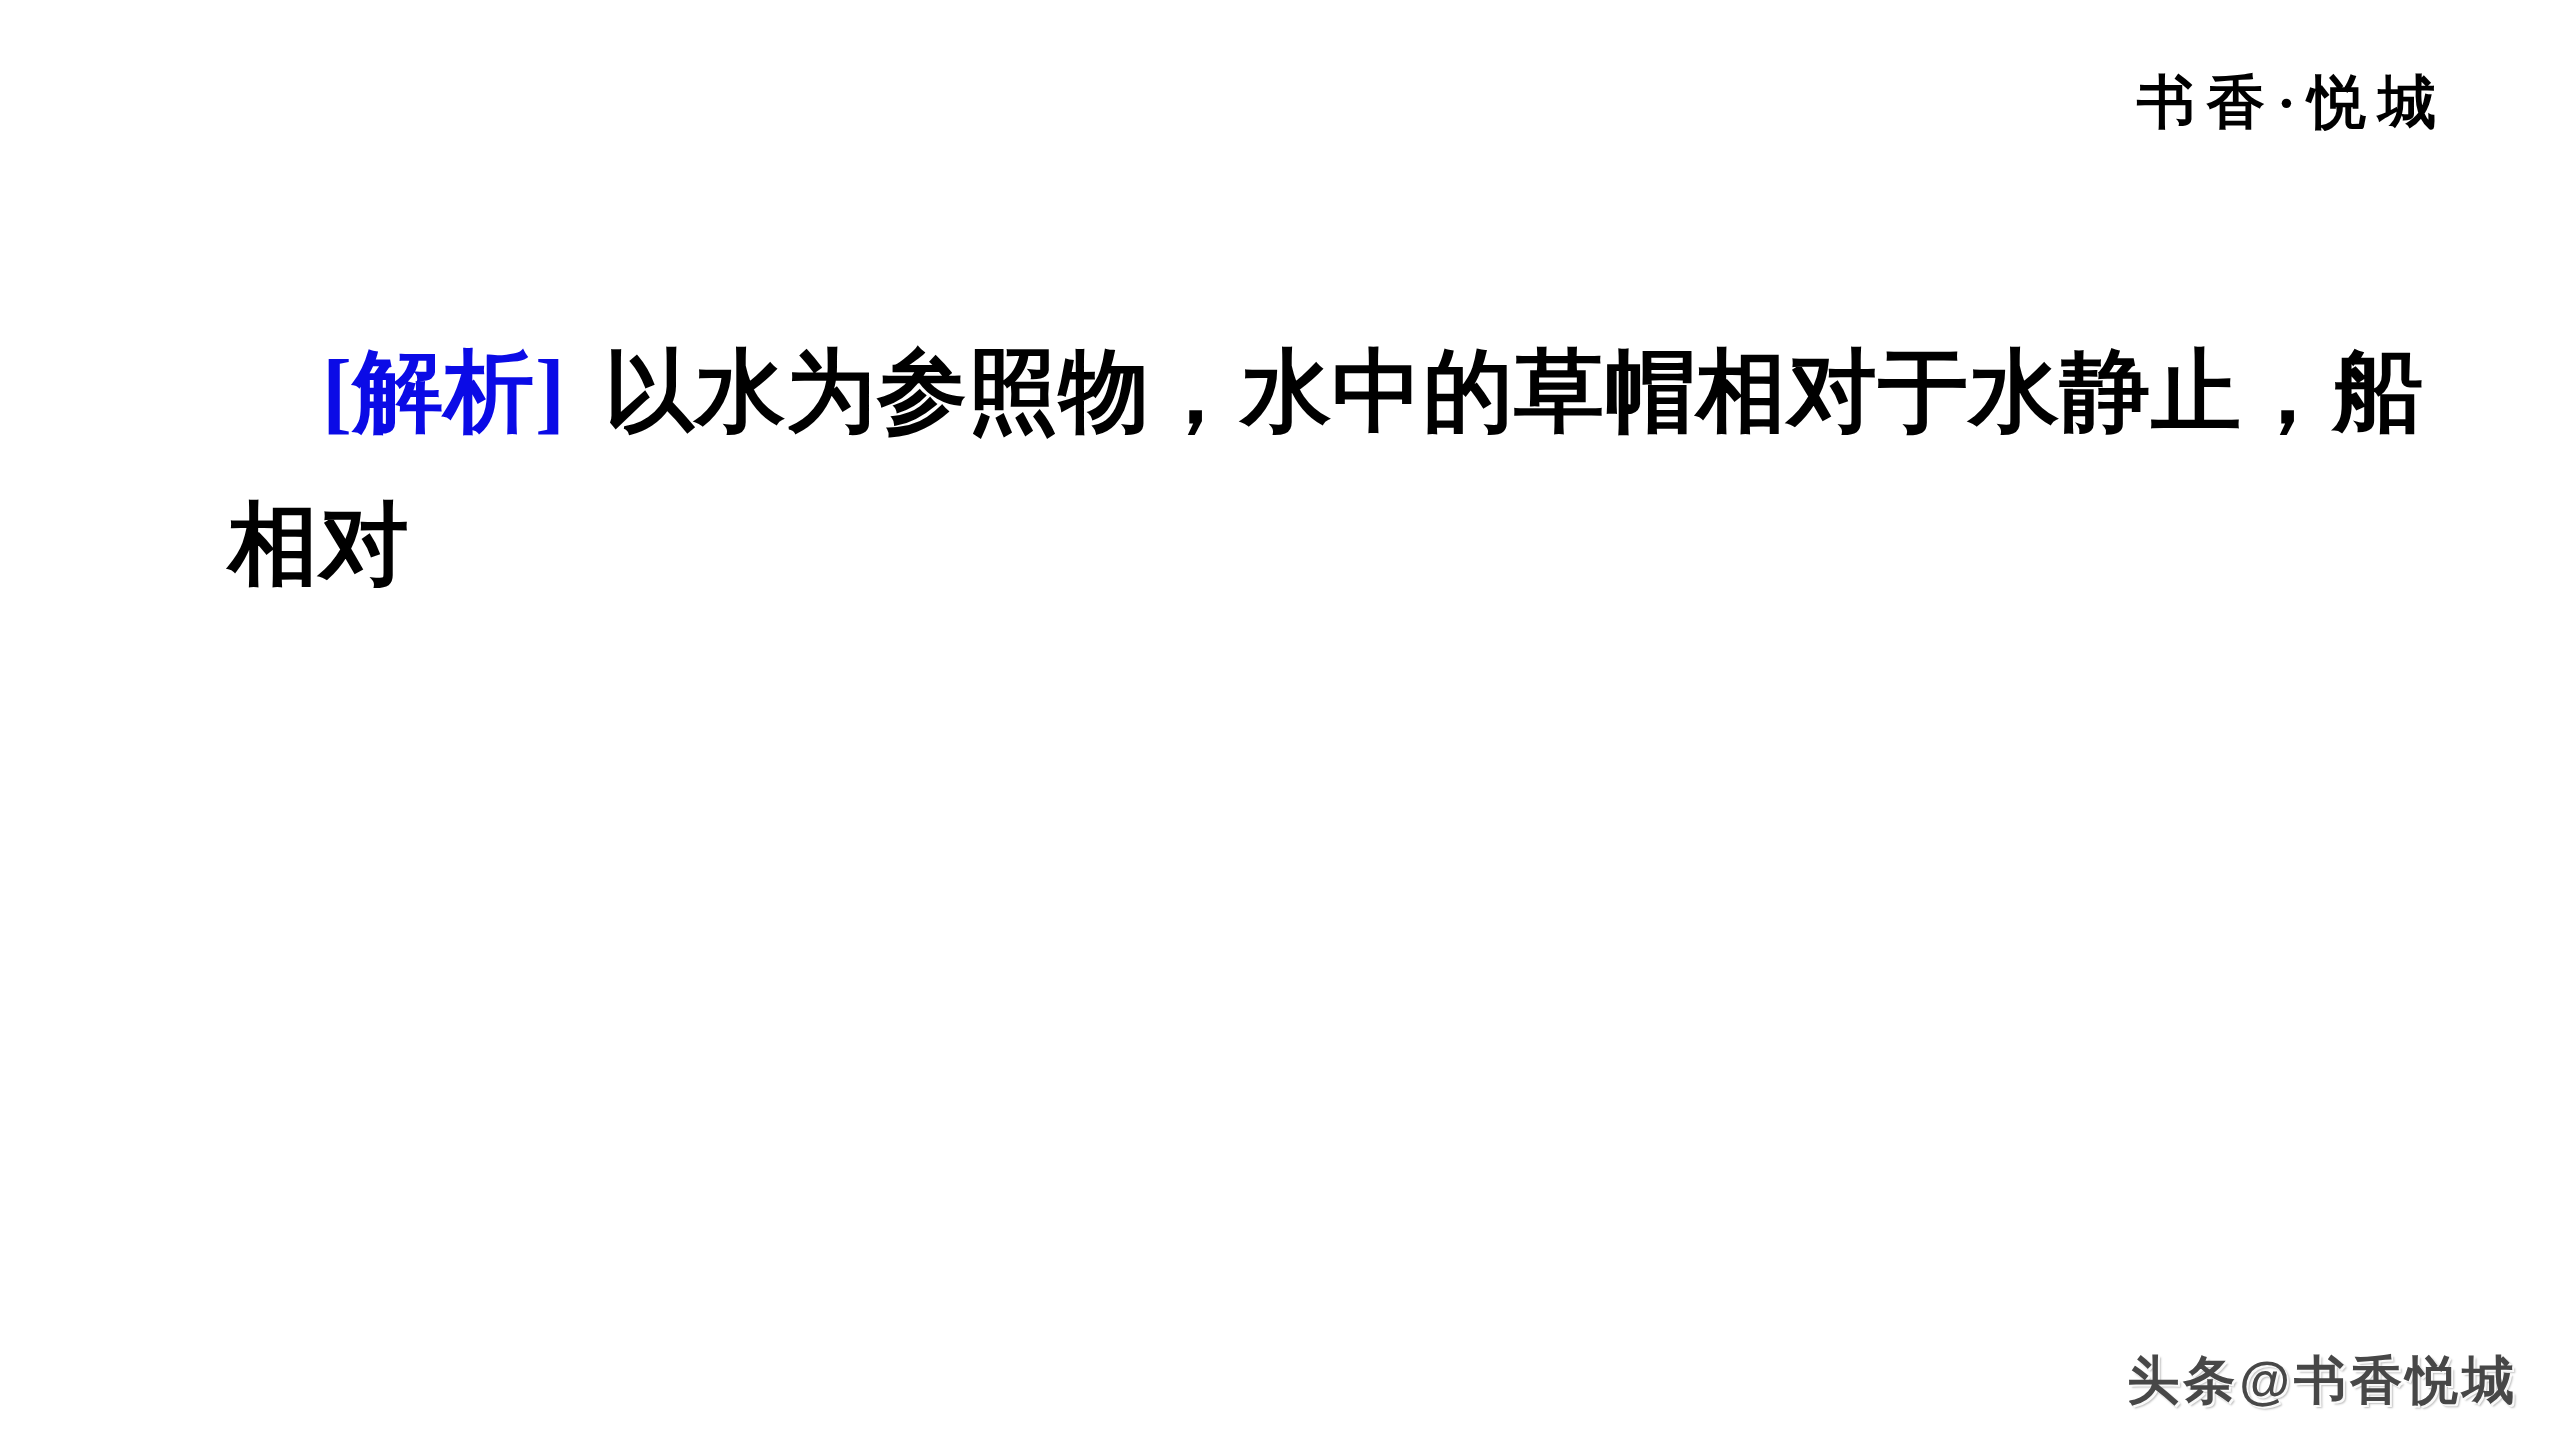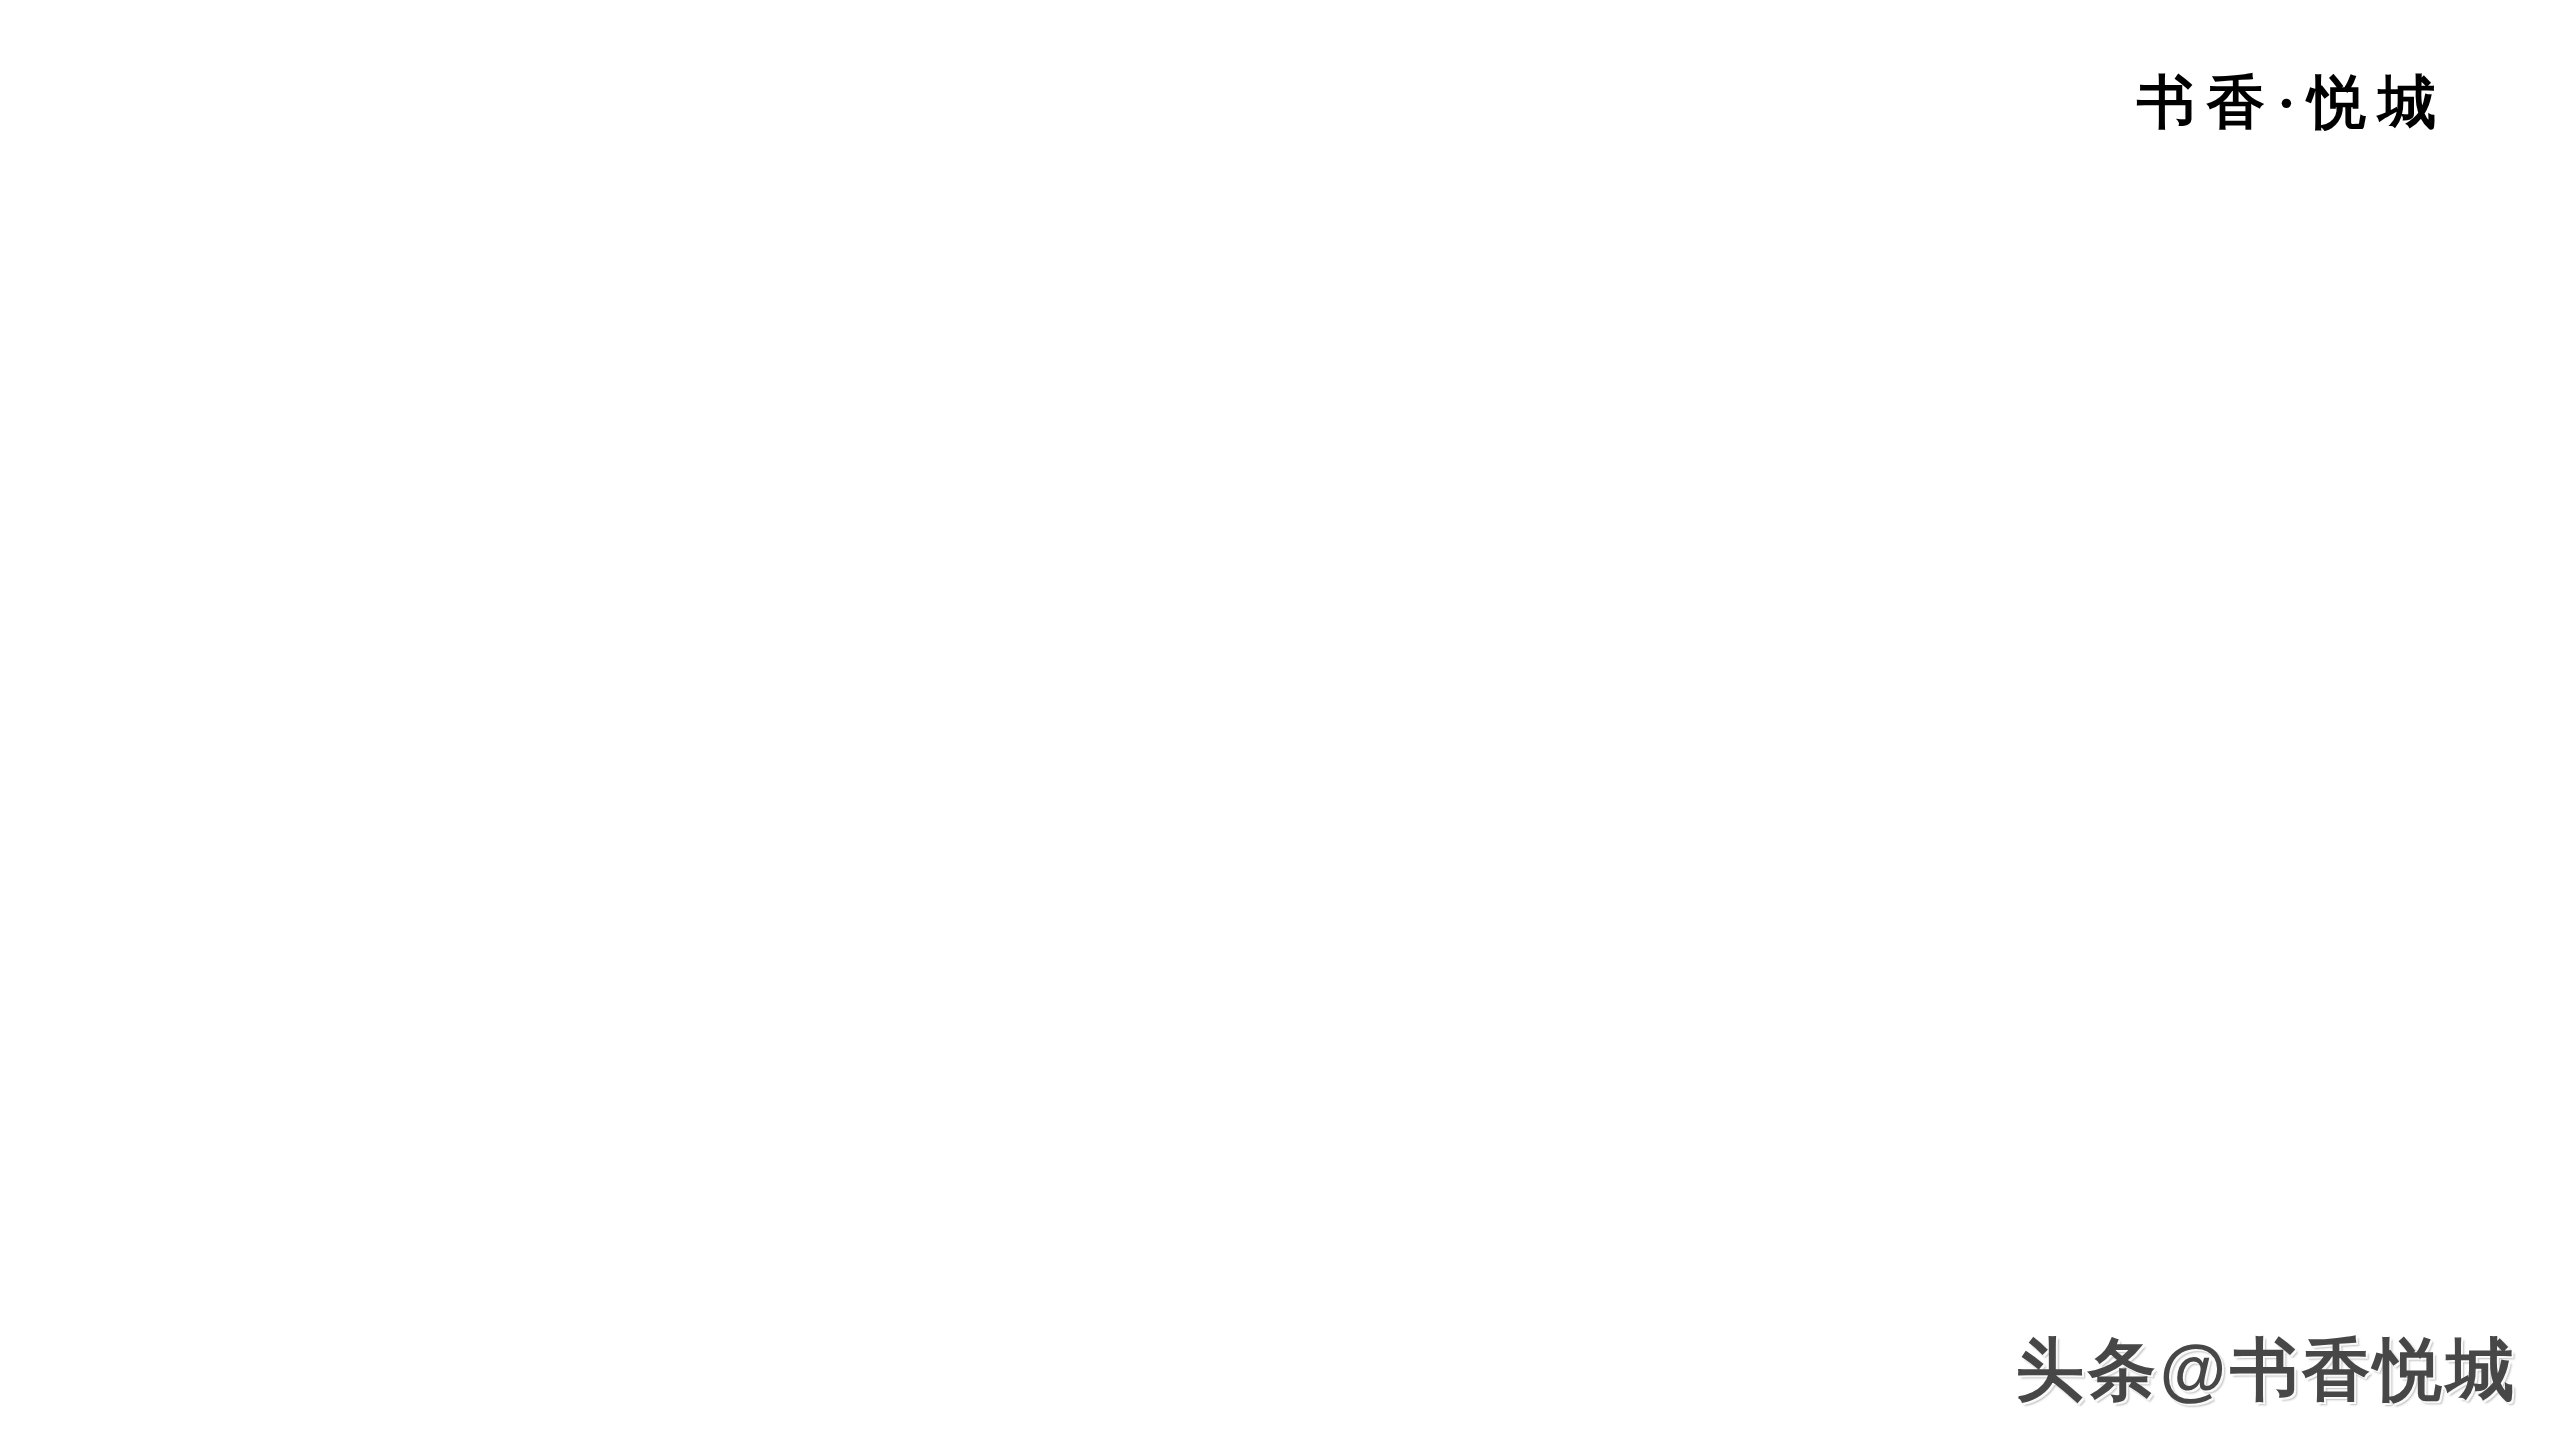--- a/index.html
+++ b/index.html
@@ -61,35 +61,38 @@
   .lat {
     font-weight: bold;
     padding: 0 16px;
   }
 
   
   .watermark {
     position: absolute;
     right: 42px;
     bottom: 24px;
-    font-size: 68px;
+    font-size: 52px;
     font-weight: bold;
     letter-spacing: 4px;
     color: #474747;
     font-family: "Liberation Sans", "DejaVu Sans", sans-serif;
     text-shadow: 2px 2px 0 rgba(255,255,255,0.9), 3px 3px 2px rgba(0,0,0,0.25);
   }
 </style>
 </head>
 <body>
 
 <div class="brand">书香·悦城</div>
 
 <div class="content">
 
+  <div class="tline">
+    <span class="label-blue">[解析]</span><span>以水为参照物，水中的草帽相对于水静止，船相对</span>
+  </div>
 
 
   <div class="tline">
     
   </div>
 
 </div>
 
 <div class="watermark">头条@书香悦城</div>
 

